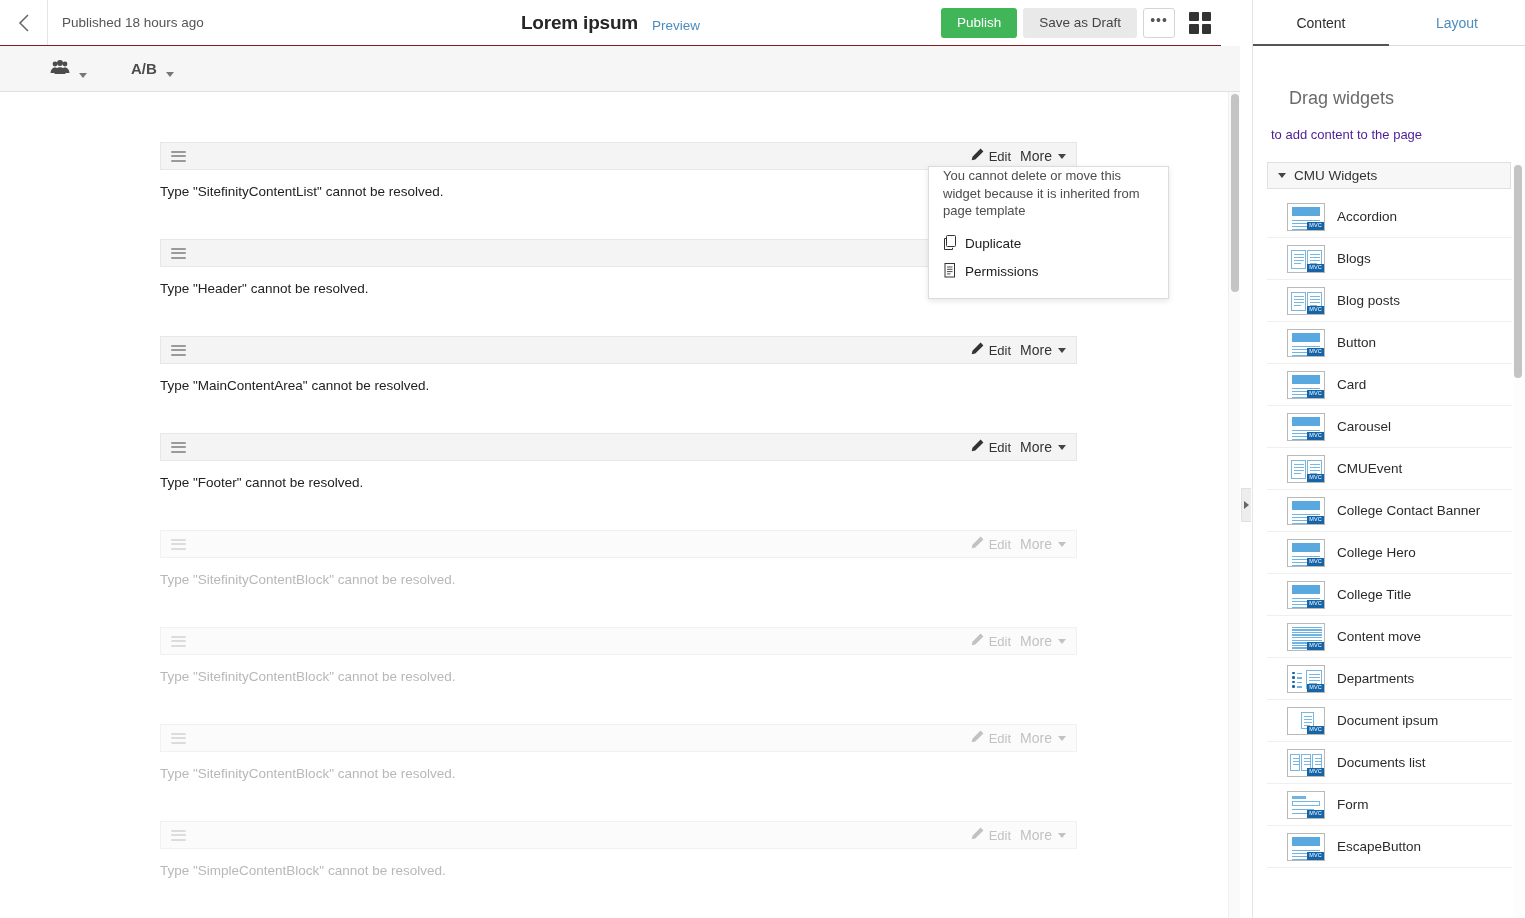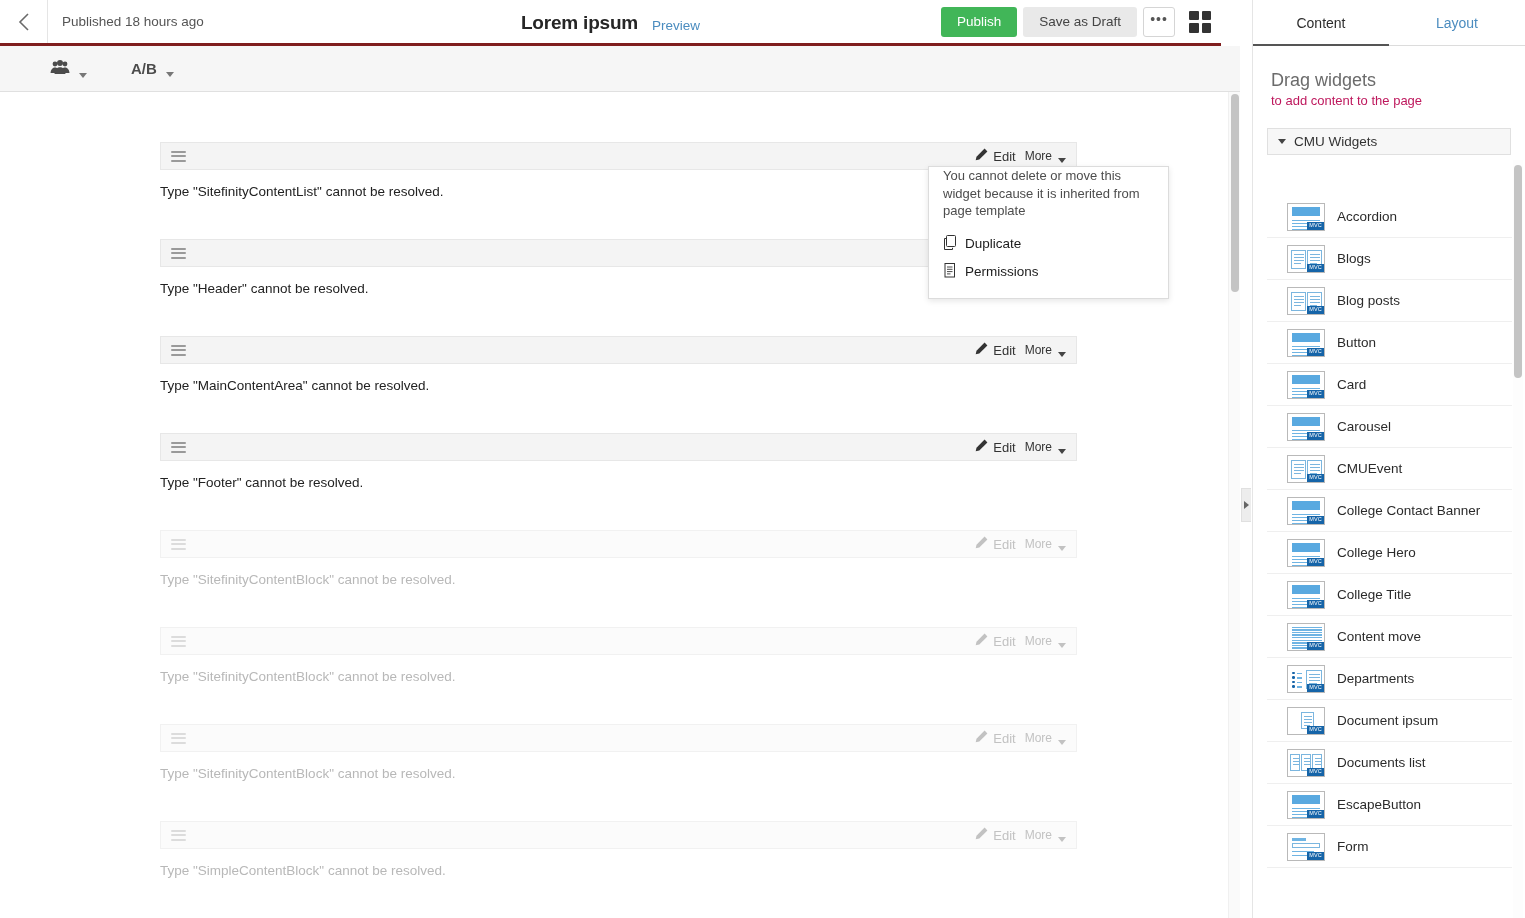--- a/index.html
+++ b/index.html
@@ -10,21 +10,21 @@
     background: #ffffff;
     font-family: "Liberation Sans", sans-serif;
     color: #333;
   }
 
   
   .topbar {
     position: absolute; left: 0; top: 0;
     width: 1221px; height: 46px;
     background: #ffffff;
-    border-bottom: 3px solid #7f1d1d;
+    border-bottom: 1px solid #7f1d1d;
     display: flex; align-items: stretch;
   }
   .back-btn {
     width: 48px; display: flex; align-items: center; justify-content: center;
     border-right: 1px solid #e5e5e5; cursor: pointer;
   }
   .back-btn svg { display:block; }
   .published-text {
     display: flex; align-items: center;
     padding-left: 14px;
@@ -105,21 +105,21 @@
     display: flex; align-items: center; padding: 0 10px;
   }
   .drag-handle {
     width: 15px; height: 11px; cursor: move;
     display: flex; flex-direction: column; justify-content: space-between;
   }
   .drag-handle i { display: block; height: 2px; background: #9a9a9a; border-radius: 1px; }
   .bar-actions { margin-left: auto; display: flex; align-items: center; gap: 9px; }
   .edit-action { display: flex; align-items: center; font-size: 13px; color: #333; cursor: pointer; }
   .pencil { margin-right: 5px; display:block; }
-  .more-action { display: flex; align-items: flex-end; font-size: 12px; color: #333; cursor: pointer; }
+  .more-action { display: flex; align-items: center; font-size: 14px; color: #333; cursor: pointer; }
   .more-caret {
     width: 0; height: 0; margin-left: 6px;
     border-left: 4.5px solid transparent;
     border-right: 4.5px solid transparent;
     border-top: 5px solid #444;
   }
   .widget-msg {
     font-size: 13.5px; color: #222; padding-top: 14px;
   }
   .faded .widget-bar { background: #fbfbfb; border-color: #f1f1f1; }
@@ -190,23 +190,23 @@
     flex: 1; display: flex; align-items: center; justify-content: center;
     font-size: 14px; color: #4b8cbf; cursor: pointer; position: relative;
   }
   .panel-tab.active { color: #2d2d2d; }
   .panel-tab.active::after {
     content: ""; position: absolute; left: 0; right: 0; bottom: -1px;
     height: 2px; background: #555;
   }
   .panel-head { padding: 24px 18px 12px 18px; }
   .panel-head h2 {
-    margin: 0; font-size: 18px; font-weight: normal; color: #6b6b6b;
-  }
-  .panel-head p { margin: 2px 0 0 0; font-size: 13px; color: #be185d; }
+    margin: 18px; font-size: 18px; font-weight: normal; color: #6b6b6b;
+  }
+  .panel-head p { margin: 2px 0 0 0; font-size: 13px; color: #4c1d95; }
   .group-header {
     margin: 8px 14px 0 14px;
     border: 1px solid #e0e0e0; background: #f7f7f7;
     height: 27px; display: flex; align-items: center;
     padding-left: 10px; font-size: 13.5px; color: #333; cursor: pointer;
   }
   .group-caret {
     width: 0; height: 0; margin-right: 8px;
     border-left: 4.5px solid transparent;
     border-right: 4.5px solid transparent;
@@ -733,37 +733,37 @@
             <i style="top:3px;width:6px"></i>
             <i style="top:6px;width:6px"></i>
             <i style="top:9px;width:6px"></i>
           </div>
           <span class="mvc">MVC</span>
         </div>
         <span class="widget-item-label">Documents list</span>
       </div>
       <div class="widget-item">
         <div class="wt">
+          <div class="ln" style="top:4px;width:14px;height:3px;"></div>
+          <div class="doc" style="left:4px;top:9px;width:28px;height:5px;"></div>
+          <div class="ln" style="top:17px;width:22px;"></div>
+          <div class="ln" style="top:21px;width:26px;"></div>
+          <span class="mvc">MVC</span>
+        </div>
+        <span class="widget-item-label">Form</span>
+      </div>
+      <div class="widget-item">
+        <div class="wt">
           <div class="bnr"></div>
           <div class="ln" style="top:16px;width:28px;"></div>
           <div class="ln" style="top:19px;width:22px;"></div>
           <div class="ln" style="top:22px;width:28px;"></div>
           <div class="ln" style="top:25px;width:22px;"></div>
           <span class="mvc">MVC</span>
         </div>
         <span class="widget-item-label">EscapeButton</span>
       </div>
-      <div class="widget-item">
-        <div class="wt">
-          <div class="ln" style="top:4px;width:14px;height:3px;"></div>
-          <div class="doc" style="left:4px;top:9px;width:28px;height:5px;"></div>
-          <div class="ln" style="top:17px;width:22px;"></div>
-          <div class="ln" style="top:21px;width:26px;"></div>
-          <span class="mvc">MVC</span>
-        </div>
-        <span class="widget-item-label">Form</span>
-      </div>
     </div>
 
   <div class="panel-scrollbar">
     <div class="panel-scroll-thumb"></div>
   </div>
 </div>
 
 </body></html>

